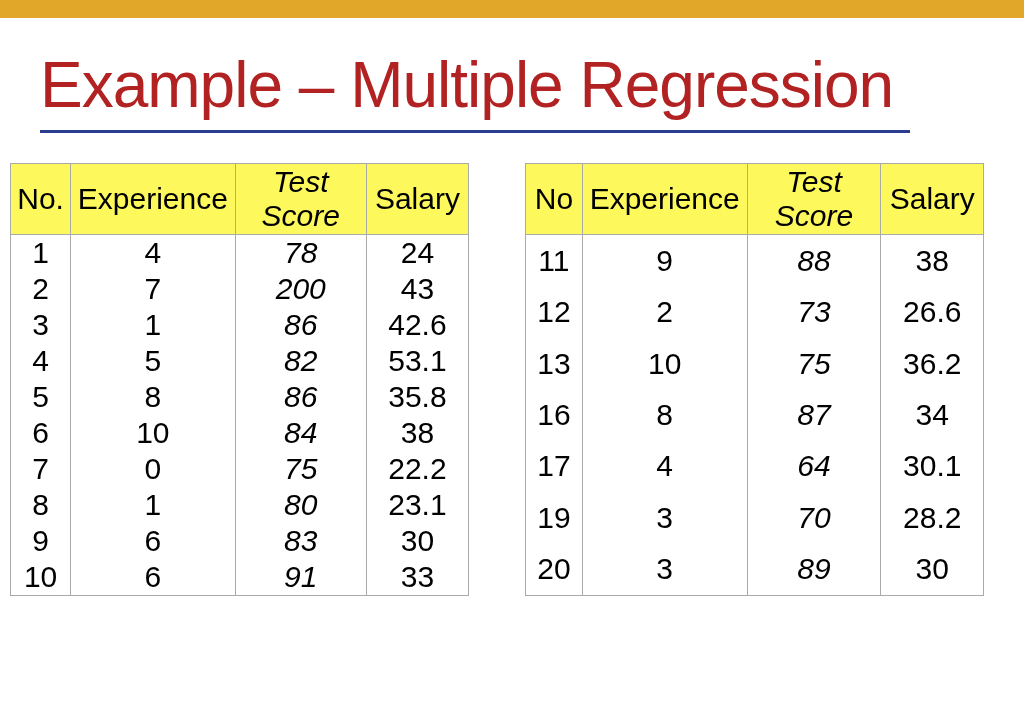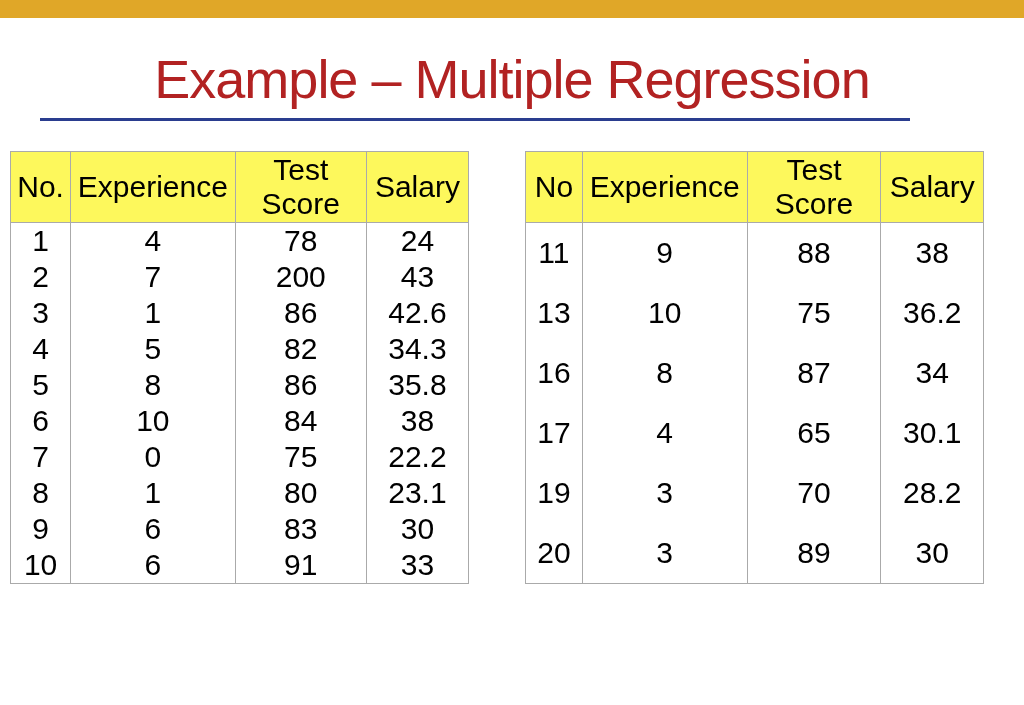--- a/index.html
+++ b/index.html
@@ -14,25 +14,24 @@
   .top-bar {
     width: 100%;
     height: 18px;
     background: #e0a728;
   }
   .content {
     padding: 30px 40px 0 40px;
   }
   .title {
     color: #b22222;
-    font-size: 54px;
+    font-size: 64px;
     font-weight: 400;
     margin: 0 0 8px 0;
     letter-spacing: -1px;
-    text-align: center;
   }
   .rule {
     border: none;
     border-top: 3px solid #2a3d8f;
     margin: 0 0 30px 0;
     width: 870px;
   }
   .tables {
     display: flex;
     gap: 56px;
@@ -55,21 +54,21 @@
   td {
     padding: 1px 4px;
     border-left: 1px solid #aaa;
     border-right: 1px solid #aaa;
   }
   tr:last-child td {
     border-bottom: 1px solid #aaa;
   }
   .col-no   { width: 55px; }
   .col-exp  { width: 160px; }
-  .col-test { width: 160px; }
+  .col-test { width: 160px; font-style: italic; }
   .col-sal  { width: 100px; }
 </style>
 </head>
 <body>
 
 <div class="top-bar"></div>
 
 <div class="content">
   <h1 class="title">Example – Multiple Regression</h1>
   <hr class="rule">
@@ -101,21 +100,21 @@
           <tr>
             <td class="col-no">3</td>
             <td class="col-exp">1</td>
             <td class="col-test">86</td>
             <td class="col-sal">42.6</td>
           </tr>
           <tr>
             <td class="col-no">4</td>
             <td class="col-exp">5</td>
             <td class="col-test">82</td>
-            <td class="col-sal">34.3</td>
+            <td class="col-sal">53.1</td>
           </tr>
           <tr>
             <td class="col-no">5</td>
             <td class="col-exp">8</td>
             <td class="col-test">86</td>
             <td class="col-sal">35.8</td>
           </tr>
           <tr>
             <td class="col-no">6</td>
             <td class="col-exp">10</td>
@@ -159,35 +158,41 @@
         </tr>
       </thead>
       <tbody id="tbody2">
           <tr>
             <td class="col-no">11</td>
             <td class="col-exp">9</td>
             <td class="col-test">88</td>
             <td class="col-sal">38</td>
           </tr>
           <tr>
+            <td class="col-no">12</td>
+            <td class="col-exp">2</td>
+            <td class="col-test">73</td>
+            <td class="col-sal">26.6</td>
+          </tr>
+          <tr>
             <td class="col-no">13</td>
             <td class="col-exp">10</td>
             <td class="col-test">75</td>
             <td class="col-sal">36.2</td>
           </tr>
           <tr>
             <td class="col-no">16</td>
             <td class="col-exp">8</td>
             <td class="col-test">87</td>
             <td class="col-sal">34</td>
           </tr>
           <tr>
             <td class="col-no">17</td>
             <td class="col-exp">4</td>
-            <td class="col-test">65</td>
+            <td class="col-test">64</td>
             <td class="col-sal">30.1</td>
           </tr>
           <tr>
             <td class="col-no">19</td>
             <td class="col-exp">3</td>
             <td class="col-test">70</td>
             <td class="col-sal">28.2</td>
           </tr>
           <tr>
             <td class="col-no">20</td>

